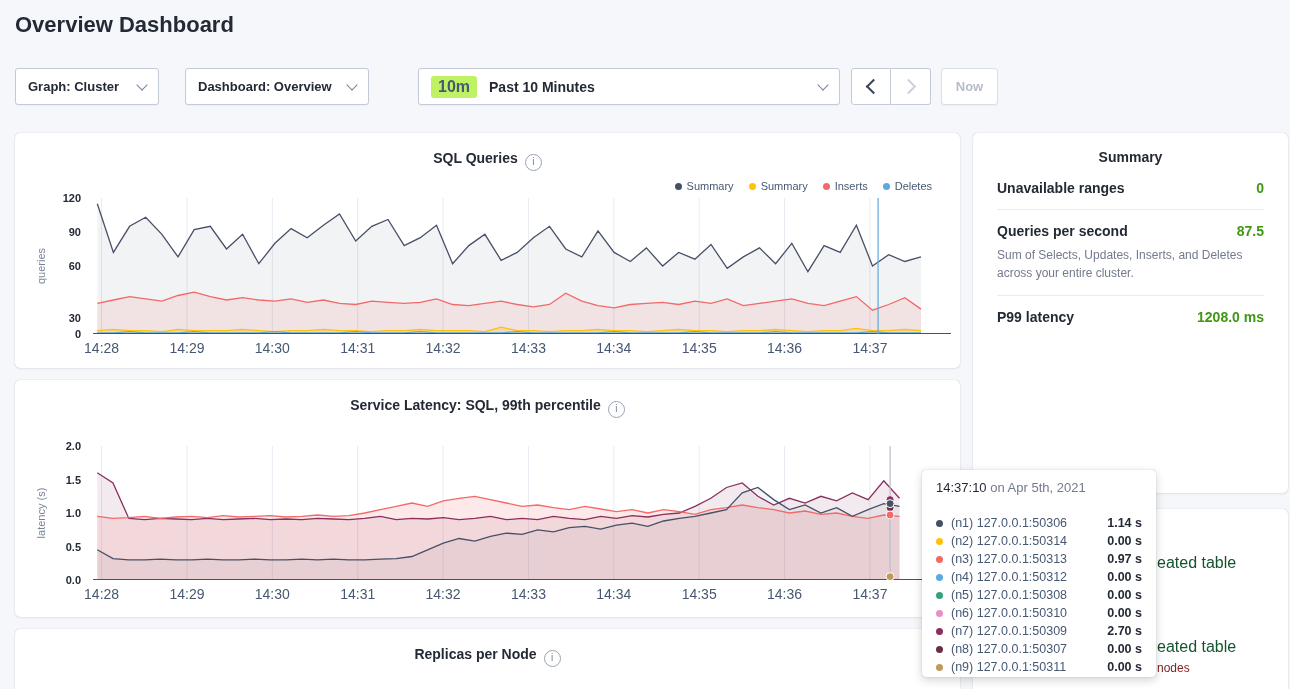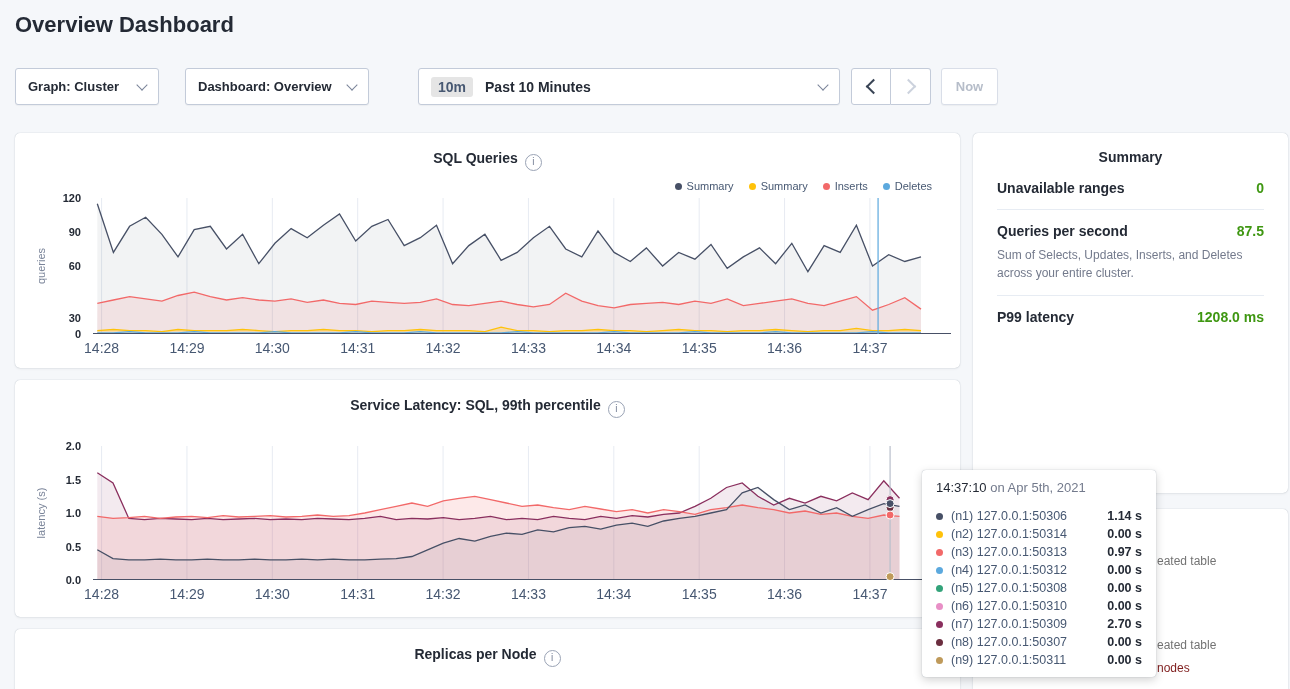--- a/index.html
+++ b/index.html
@@ -9,21 +9,21 @@
 
   
   .btn{position:absolute;top:68px;height:37px;background:#fff;border:1px solid #c3cbd9;border-radius:3px;
        box-sizing:border-box;display:flex;align-items:center;padding:0 12px;font-size:13px;font-weight:700;
        color:#242a35;cursor:pointer;box-shadow:0 1px 1px rgba(0,0,0,.04);}
   .chev-down{width:7px;height:7px;border-right:1.6px solid #7a8499;border-bottom:1.6px solid #7a8499;
        transform:rotate(45deg);display:inline-block;margin-left:10px;margin-top:-4px;}
   #graph-dd{left:15px;width:144px;justify-content:space-between;}
   #dash-dd{left:185px;width:184px;justify-content:space-between;}
   #time-picker{left:418px;width:422px;font-size:14px;}
-  .time-pill{background:#e5e5e5;color:#475872;font-size:14px;font-weight:700;border-radius:3px;
+  .time-pill{background:#bef264;color:#475872;font-size:16px;font-weight:700;border-radius:3px;
        padding:2px 7px;margin-right:12px;}
   #time-picker .chev-down{margin-left:auto;}
   .nav-group{position:absolute;left:851px;top:68px;display:flex;}
   .nav-btn{width:40px;height:37px;background:#fff;border:1px solid #c3cbd9;box-sizing:border-box;
        display:flex;align-items:center;justify-content:center;cursor:pointer;}
   .nav-btn.prev{border-radius:3px 0 0 3px;}
   .nav-btn.next{border-radius:0 3px 3px 0;border-left:none;}
   .chl{width:9px;height:9px;border-left:2px solid #394455;border-bottom:2px solid #394455;transform:rotate(45deg);margin-left:4px;}
   .chr{width:9px;height:9px;border-right:2px solid #ccd2dd;border-top:2px solid #ccd2dd;transform:rotate(45deg);margin-right:4px;}
   #now-btn{left:941px;width:57px;justify-content:center;color:#b6bdc9;border-color:#d9dee8;cursor:default;}
@@ -64,29 +64,29 @@
   
   .shead{margin:16px 0 2px;text-align:center;font-size:14px;font-weight:700;}
   .ssec{margin:0 24px;padding:13px 0;border-bottom:1px solid #e7ecf3;}
   .ssec.last{border-bottom:none;}
   .srow{display:flex;align-items:baseline;font-size:14px;font-weight:700;color:#242a35;}
   .srow .lnk{margin-left:12px;color:#2a6fdb;font-size:13px;cursor:pointer;text-decoration:none;}
   .srow .val{margin-left:auto;color:#3f9712;}
   .ssub{margin-top:7px;font-size:12px;font-weight:400;color:#737a8c;line-height:1.5;}
 
   
-  .ev-frag{position:absolute;font-size:12px;color:#737373;}
+  .ev-frag{position:absolute;font-size:16px;color:#14532d;}
   #ev1{left:184px;top:45px;}
   #ev2{left:184px;top:129px;}
   #ev3{left:184px;top:152px;font-size:12px;color:#7f1d1d;}
 
   
   .tooltip{position:absolute;left:922px;top:470px;width:234px;height:207px;background:#fff;border-radius:4px;
        box-shadow:0 0 1px rgba(67,90,111,.5),0 3px 10px rgba(0,0,0,.18);padding:10px 14px;box-sizing:border-box;z-index:20;}
-  .tt-head{font-size:13px;color:#242a35;margin-bottom:12px;}
+  .tt-head{font-size:13px;color:#242a35;margin-bottom:19px;}
   .tt-head .suffix{color:#737a8c;}
   .tt-row{display:flex;align-items:center;height:18px;font-size:12.5px;}
   .tt-row .dot{width:7px;height:7px;border-radius:50%;margin-right:8px;flex:none;}
   .tt-row .addr{color:#475872;flex:1;}
   .tt-row .v{font-weight:700;color:#242a35;}
 </style>
 </head>
 <body>
 
 <div class="page">

